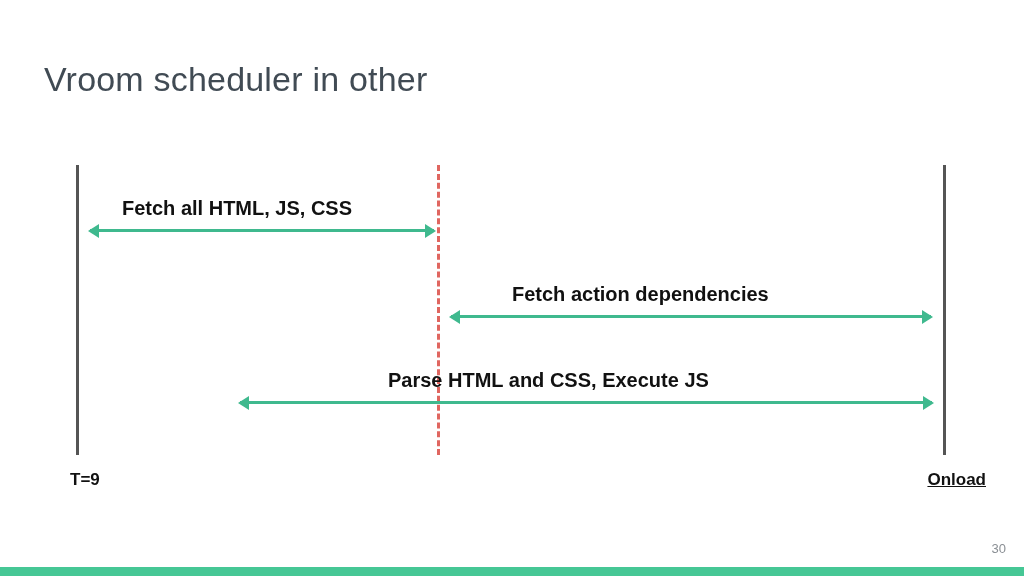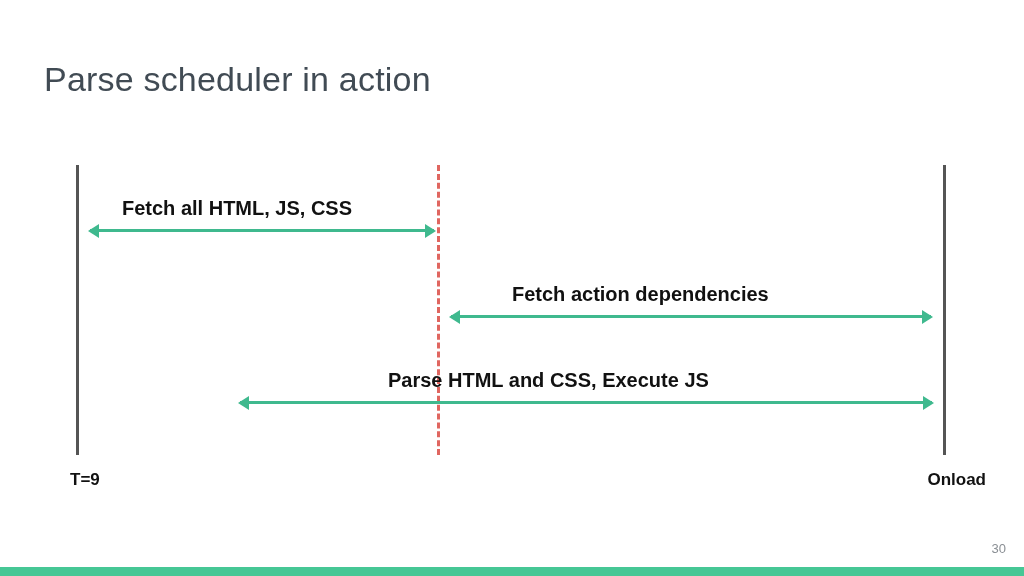--- a/index.html
+++ b/index.html
@@ -49,21 +49,21 @@
 
   
   .axis-label {
     position: absolute;
     top: 470px;
     font-size: 17px;
     font-weight: 700;
     color: #111;
   }
   .axis-left  { left: 70px; }
-  .axis-right { right: 38px; }
+  .axis-right { right: 38px; text-decoration: underline; }
 
   
   .arrow {
     position: absolute;
     height: 3px;
     background: #3fb98e;
   }
   .arrow::before, .arrow::after {
     content: "";
     position: absolute;
@@ -94,21 +94,21 @@
   .footer-bar {
     position: absolute;
     left: 0; right: 0; bottom: 0;
     height: 9px;
     background: #46c795;
   }
 </style>
 </head>
 <body>
 
-<div class="title">Parse scheduler in action</div>
+<div class="title">Vroom scheduler in other</div>
 
 <div class="timeline">
   <div class="vbar left"></div>
   <div class="vbar right"></div>
   <div class="dash"></div>
 
   <div class="arrow" style="left:14px; width:344px; top:64px;"></div>
   <div class="arrow-label" style="left:46px; top:32px;">Fetch all HTML, JS, CSS</div>
 
   <div class="arrow" style="left:375px; width:480px; top:150px;"></div>

